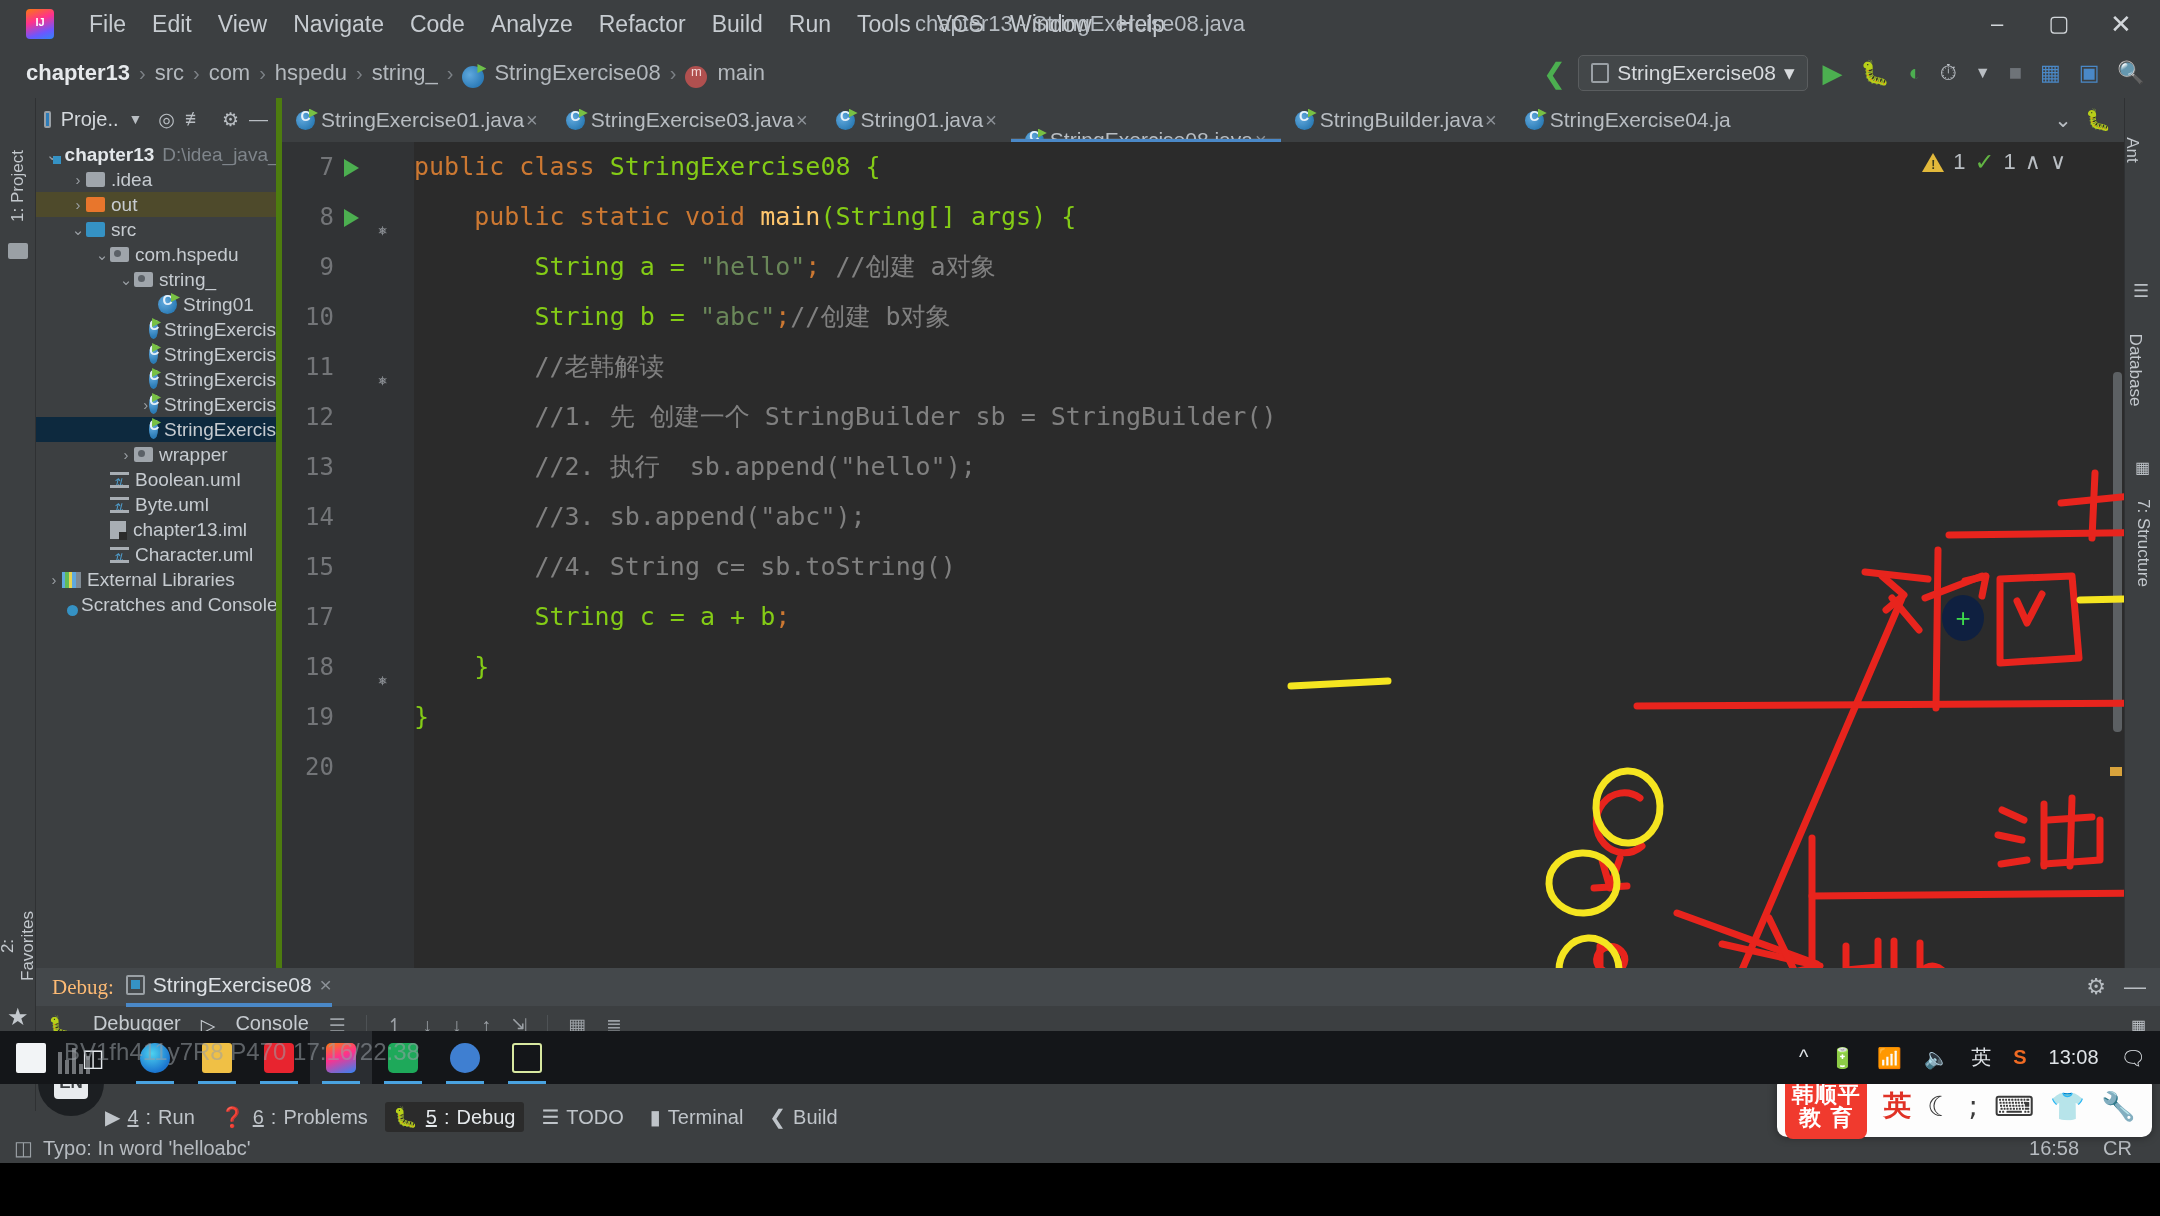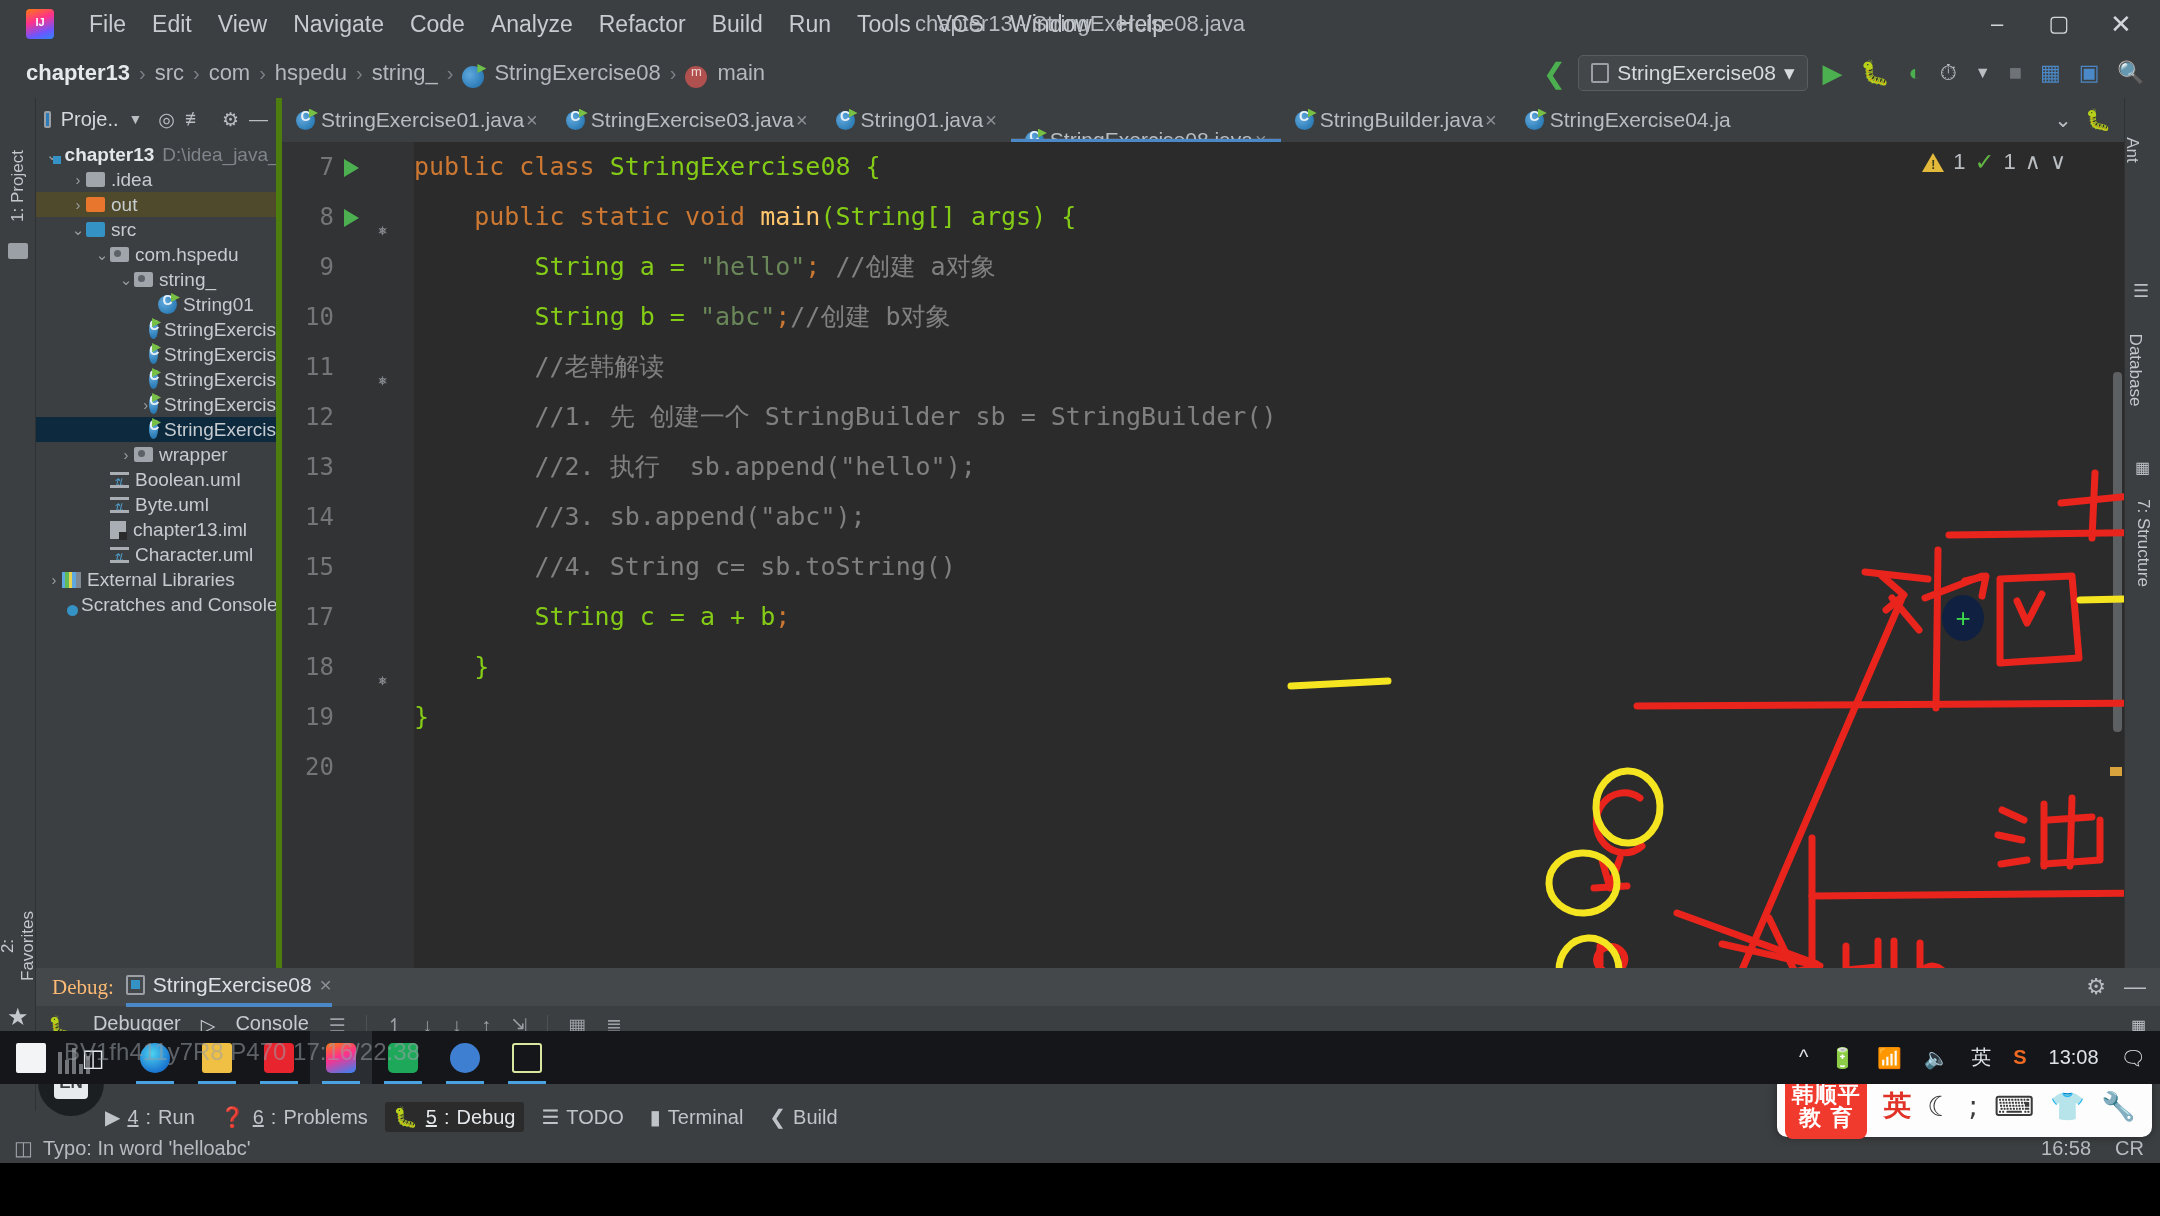--- a/index.html
+++ b/index.html
@@ -146,21 +146,21 @@
   .varsrow{height:40px;display:flex;align-items:center;gap:14px;padding-left:60px;color:#c6cbd0;font-size:20px;}
 
   
   .twbar{position:absolute;left:36px;right:0;bottom:28px;height:36px;display:flex;align-items:center;gap:8px;
     padding-left:60px;background:#3c3f41;}
   .tw{display:flex;align-items:center;gap:7px;color:#bfc4c9;font-size:20px;padding:3px 9px;border-radius:3px;}
   .tw.active{background:#2b2b2b;color:#e4e8eb;}
   .u{text-decoration:underline;}
   .statusbar{position:absolute;left:0;right:0;bottom:0;height:30px;display:flex;align-items:center;
     background:#3c3f41;color:#b7bcc1;font-size:20px;padding-left:14px;gap:10px;}
-  .statusbar .right{position:absolute;right:16px;display:flex;align-items:center;gap:24px;}
+  .statusbar .right{position:absolute;right:28px;display:flex;align-items:center;gap:24px;}
 
   
   .anno{position:absolute;left:0;top:0;width:2160px;height:1216px;pointer-events:none;}
 
   
   .cursor{position:absolute;left:1660px;top:497px;width:42px;height:46px;border-radius:50%;
     background:#0f2040;display:flex;align-items:center;justify-content:center;}
   .cursor:after{content:"+";color:#3ddc4b;font-size:26px;line-height:1;}
 
   

